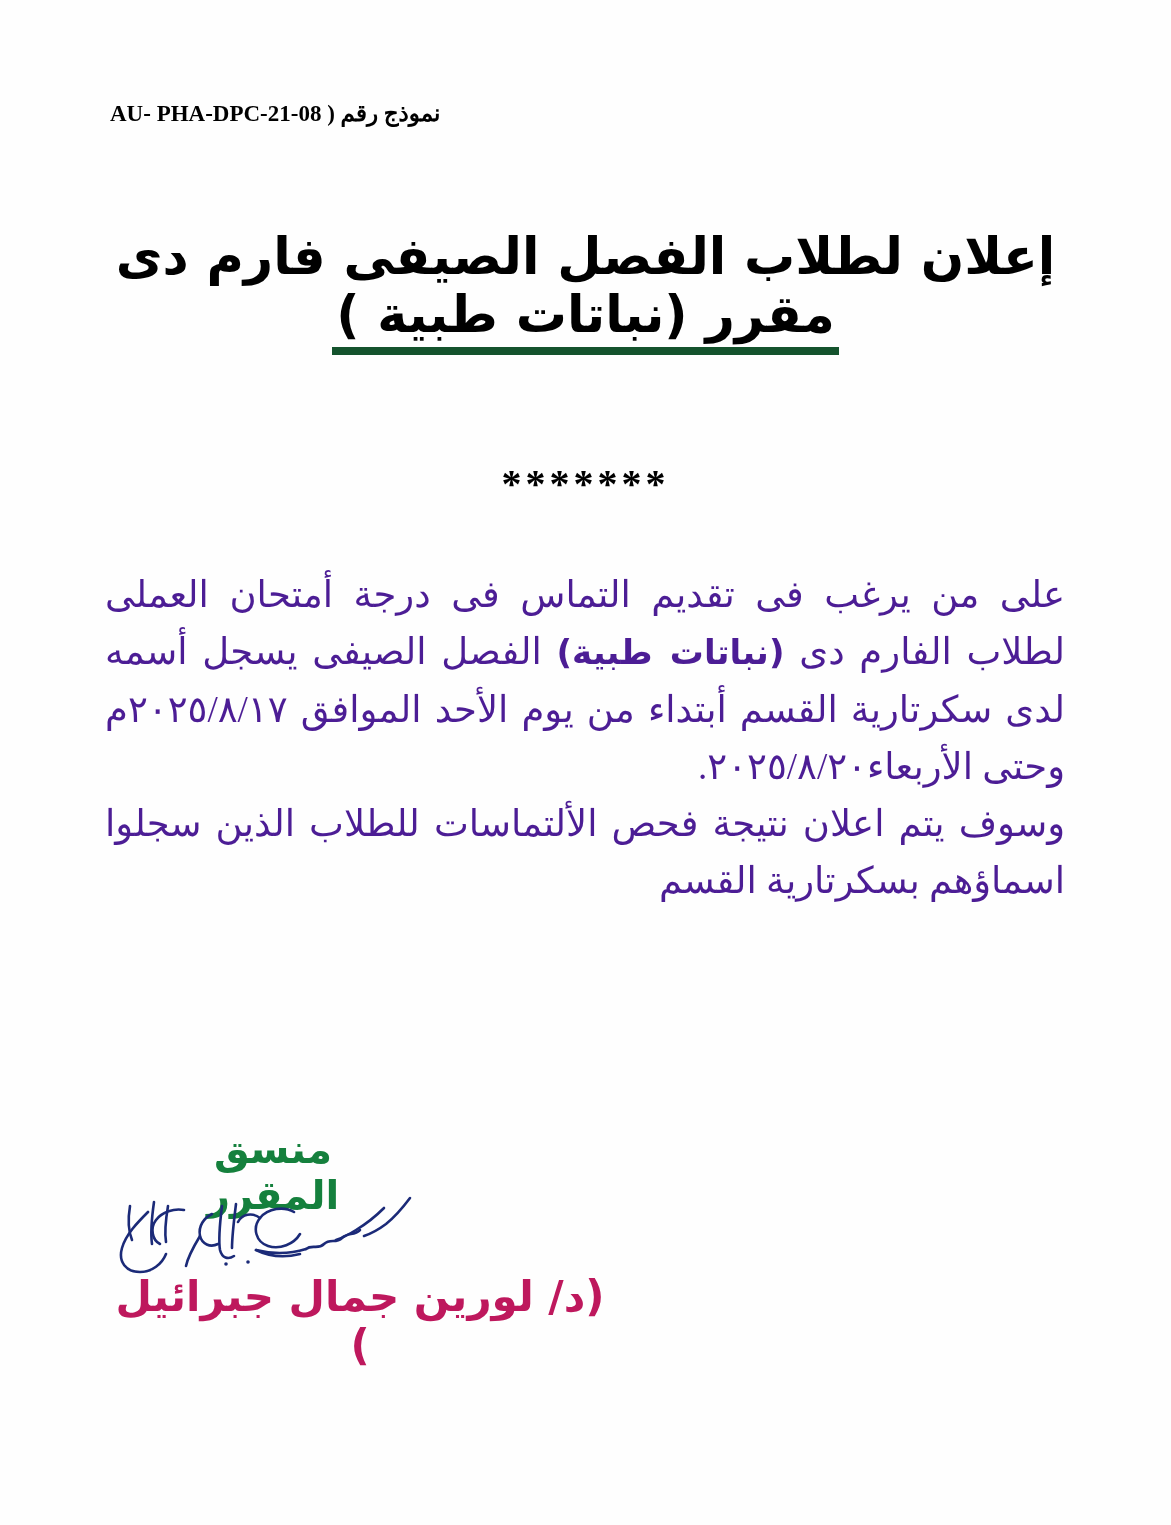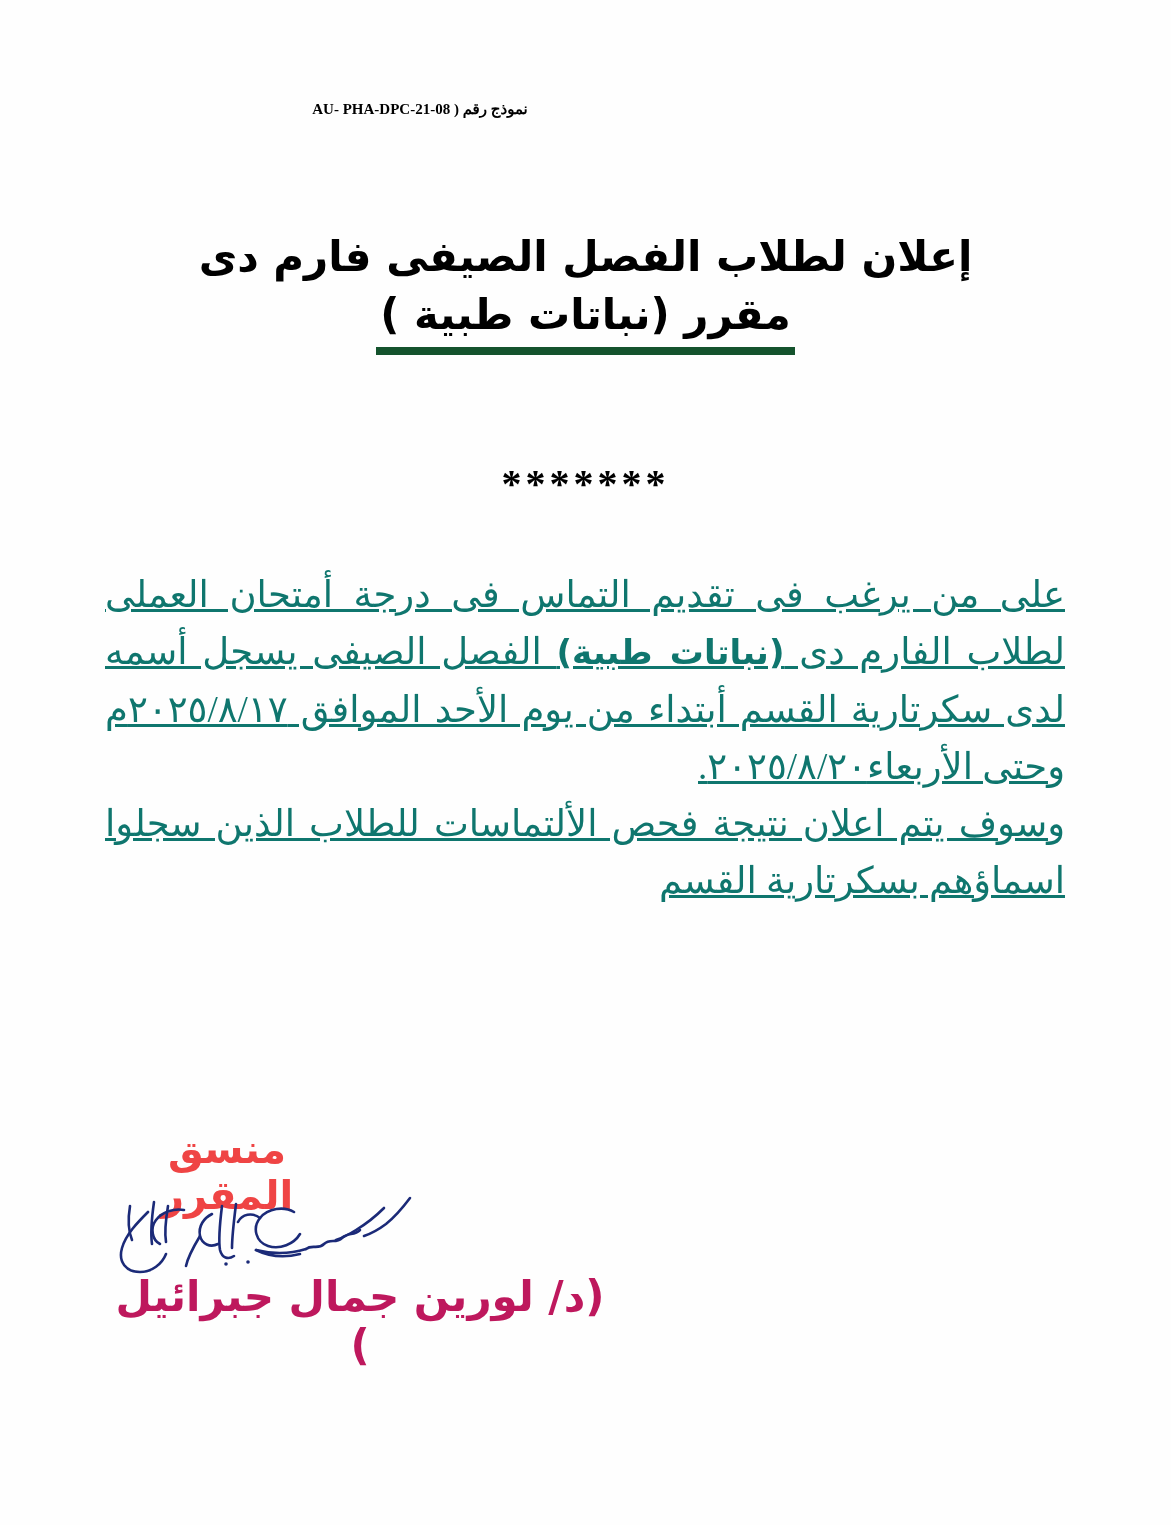--- a/index.html
+++ b/index.html
@@ -18,24 +18,24 @@
     color: #000000;
   }
 
   
   .form-code {
     position: absolute;
     left: 110px;
     top: 100px;
     width: 620px;
     direction: rtl;
-    text-align: center;
-    font-family: "Liberation Serif", "DejaVu Serif", serif;
-    font-weight: bold;
-    font-size: 15px;
+    text-align: left;
+    font-family: "Liberation Serif", "DejaVu Serif", serif;
+    font-weight: bold;
+    font-size: 23px;
     letter-spacing: 0px;
     white-space: nowrap;
     color: #000;
   }
   .form-code .code-latin {
     font-family: "Liberation Serif", "DejaVu Serif", serif;
     font-weight: bold;
     direction: ltr;
     unicode-bidi: embed;
   }
@@ -45,21 +45,21 @@
     position: absolute;
     left: 0;
     top: 228px;
     width: 1171px;
     text-align: center;
     direction: rtl;
   }
   .title-line {
     font-family: "DejaVu Sans", "Liberation Sans", sans-serif;
     font-weight: bold;
-    font-size: 42px;
+    font-size: 51px;
     line-height: 58px;
     letter-spacing: -0.5px;
     color: #000;
   }
   .title-line-2 {
     display: inline-block;
     border-bottom: 8px solid #14532d;
     padding: 0 4px 3px 4px;
   }
 
@@ -82,22 +82,21 @@
     position: absolute;
     right: 106px;
     top: 566px;
     width: 960px;
     direction: rtl;
     text-align: justify;
     text-align-last: right;
     font-family: "Liberation Serif", "DejaVu Serif", serif;
     font-size: 37px;
     line-height: 57px;
-    color: #0f766e;
-    text-decoration: underline;
+    color: #4c1d95;
   }
   .body-block p {
     margin: 0;
   }
   .body-block .para-1 {
     text-align: justify;
     text-align-last: right;
   }
   .body-block .para-2 {
     text-align: justify;
@@ -106,29 +105,29 @@
   }
   .emph-course {
     font-family: "DejaVu Sans", "Liberation Sans", sans-serif;
     font-weight: bold;
     font-size: 34px;
   }
 
   
   .sig-role {
     position: absolute;
-    right: 814px;
+    right: 768px;
     top: 1126px;
     width: 260px;
     direction: rtl;
     text-align: center;
     font-family: "DejaVu Sans", "Liberation Sans", sans-serif;
     font-weight: bold;
     font-size: 40px;
-    color: #ef4444;
+    color: #15803d;
   }
   .signature-ink {
     position: absolute;
     left: 108px;
     top: 1192px;
     width: 320px;
     height: 92px;
     pointer-events: none;
   }
   .sig-name {

